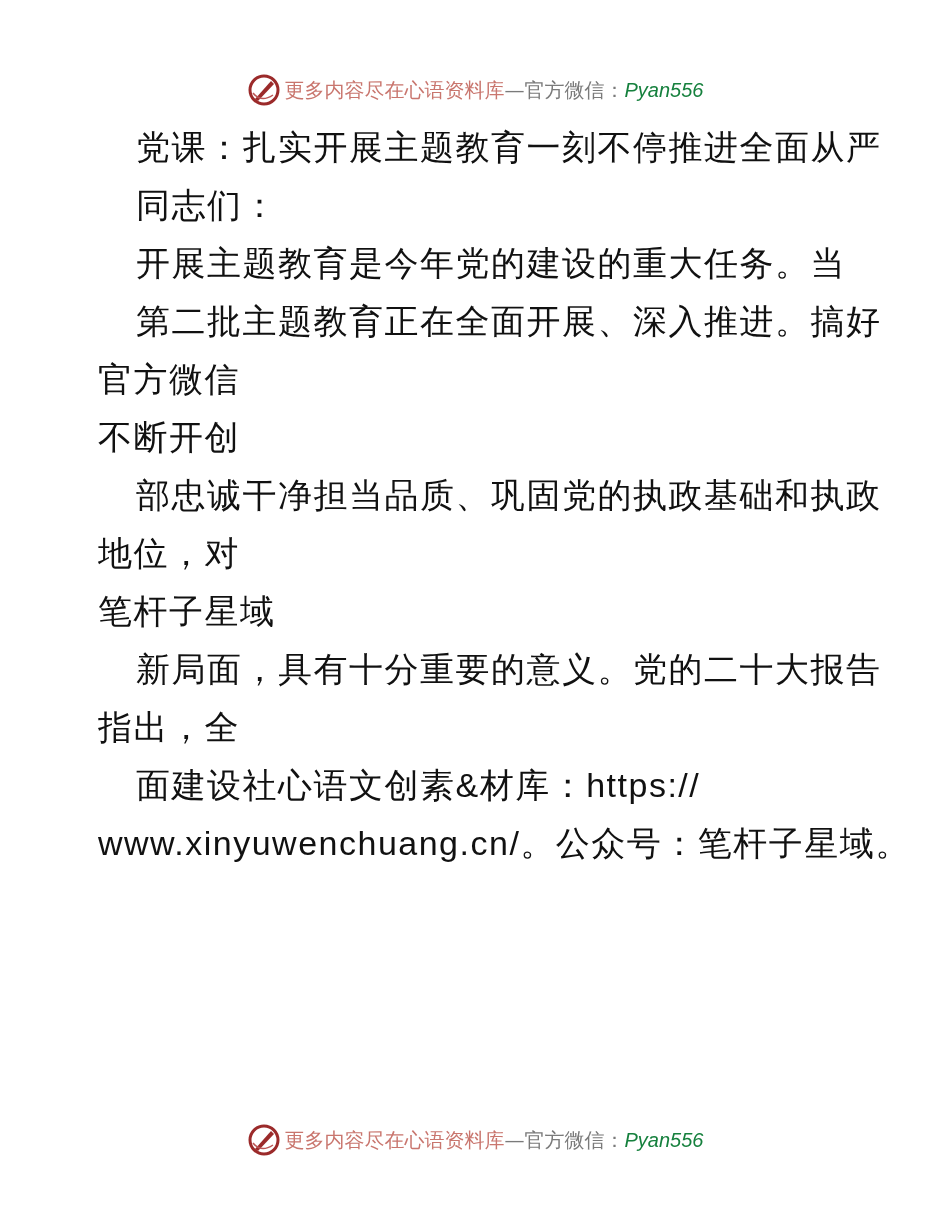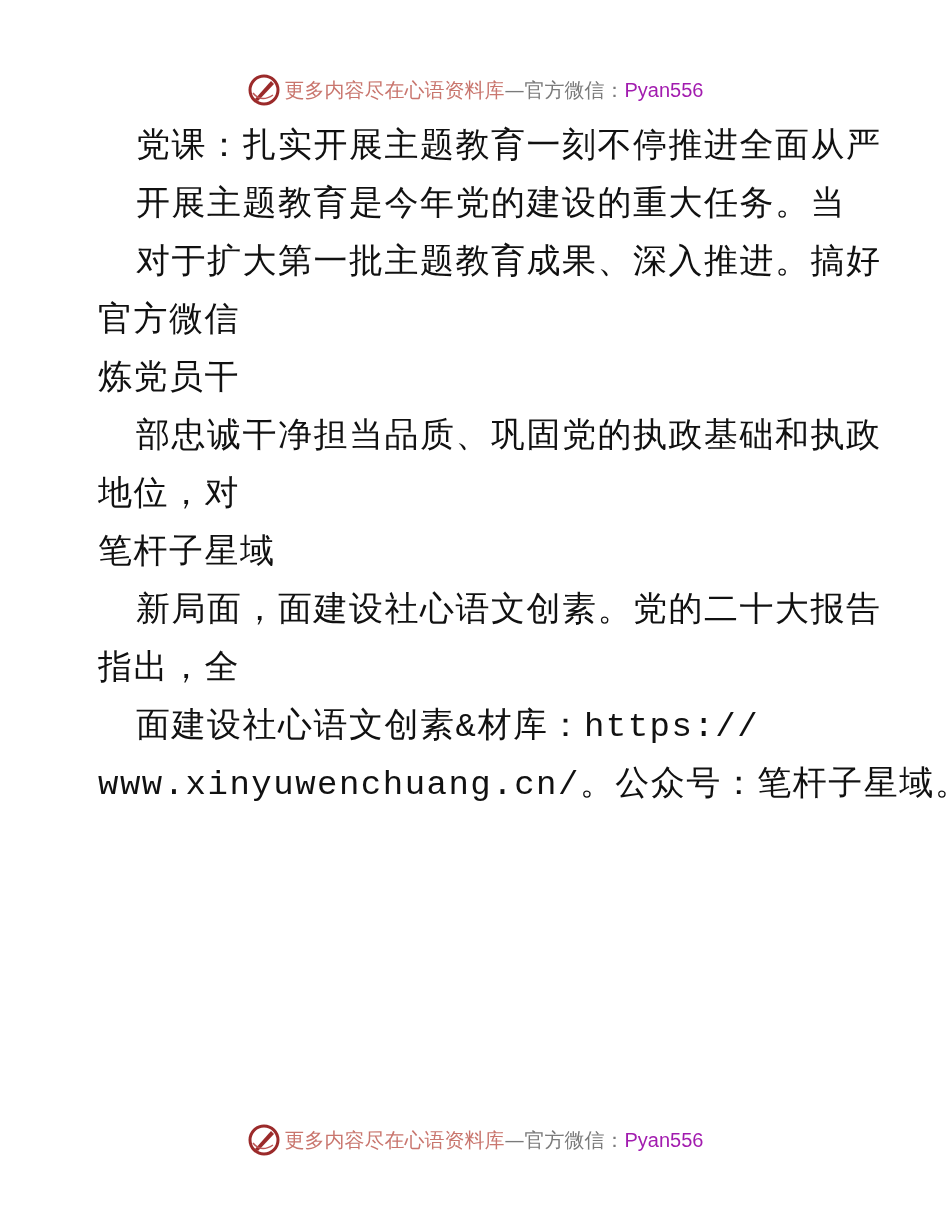--- a/index.html
+++ b/index.html
@@ -7,24 +7,24 @@
     .watermark {
       position: absolute; left: 0; width: 950px; height: 40px;
       display: flex; justify-content: center; align-items: center;
       font-family: "DejaVu Serif", serif;
     }
     .watermark.top { top: 70px; }
     .watermark.bottom { top: 1120px; }
     .wm-logo { width: 34px; height: 34px; margin-right: 4px; }
     .wm-text-red { color: #c9766e; font-size: 20px; letter-spacing: 0px; }
     .wm-text-gray { color: #7a7a7a; font-size: 20px; }
-    .wm-id { color: #a21caf; font-size: 20px; font-family: "Liberation Sans", sans-serif; }
+    .wm-id { color: #15803d; font-size: 20px; font-family: "Liberation Sans", sans-serif; font-style: italic; }
     .content {
       position: absolute; left: 98px; top: 118px; width: 760px;
-      font-family: Liberation Mono, monospace; font-size: 34px; color: #111;
+      font-family: Liberation Sans, sans-serif; font-size: 34px; color: #111;
     }
     .line { height: 58px; line-height: 58px; white-space: nowrap; letter-spacing: 1.5px; }
     .indent { padding-left: 38px; }
   </style>
 </head>
 <body>
 
 <div class="watermark top">
   <svg class="wm-logo" viewBox="0 0 34 34">
     <circle cx="17" cy="17" r="14" fill="none" stroke="#9b2a2a" stroke-width="3"></circle>
@@ -32,28 +32,29 @@
     <path d="M6 20 Q14 30 26 22" fill="none" stroke="#b55" stroke-width="1.5"></path>
   </svg>
   <span class="wm-text-red">更多内容尽在心语资料库</span>
   <span class="wm-text-gray">—</span>
   <span class="wm-text-gray">官方微信：</span>
   <span class="wm-id">Pyan556</span>
 </div>
 
 <div class="content">
   <div class="line indent">党课：扎实开展主题教育一刻不停推进全面从严</div>
+  <div class="line indent">同志们：</div>
   <div class="line indent">开展主题教育是今年党的建设的重大任务。当</div>
-  <div class="line indent">对于扩大第一批主题教育成果、深入推进。搞好</div>
+  <div class="line indent">第二批主题教育正在全面开展、深入推进。搞好</div>
   <div class="line">官方微信</div>
-  <div class="line">炼党员干</div>
+  <div class="line">不断开创</div>
   <div class="line indent">部忠诚干净担当品质、巩固党的执政基础和执政</div>
   <div class="line">地位，对</div>
   <div class="line">笔杆子星域</div>
-  <div class="line indent">新局面，面建设社心语文创素。党的二十大报告</div>
+  <div class="line indent">新局面，具有十分重要的意义。党的二十大报告</div>
   <div class="line">指出，全</div>
   <div class="line indent">面建设社心语文创素&amp;材库：https://</div>
   <div class="line">www.xinyuwenchuang.cn/。公众号：笔杆子星域。</div>
 </div>
 
 <div class="watermark bottom">
   <svg class="wm-logo" viewBox="0 0 34 34">
     <circle cx="17" cy="17" r="14" fill="none" stroke="#9b2a2a" stroke-width="3"></circle>
     <path d="M8 26 L24 8 L27 11 L11 28 Z" fill="#9b2a2a"></path>
     <path d="M6 20 Q14 30 26 22" fill="none" stroke="#b55" stroke-width="1.5"></path>

